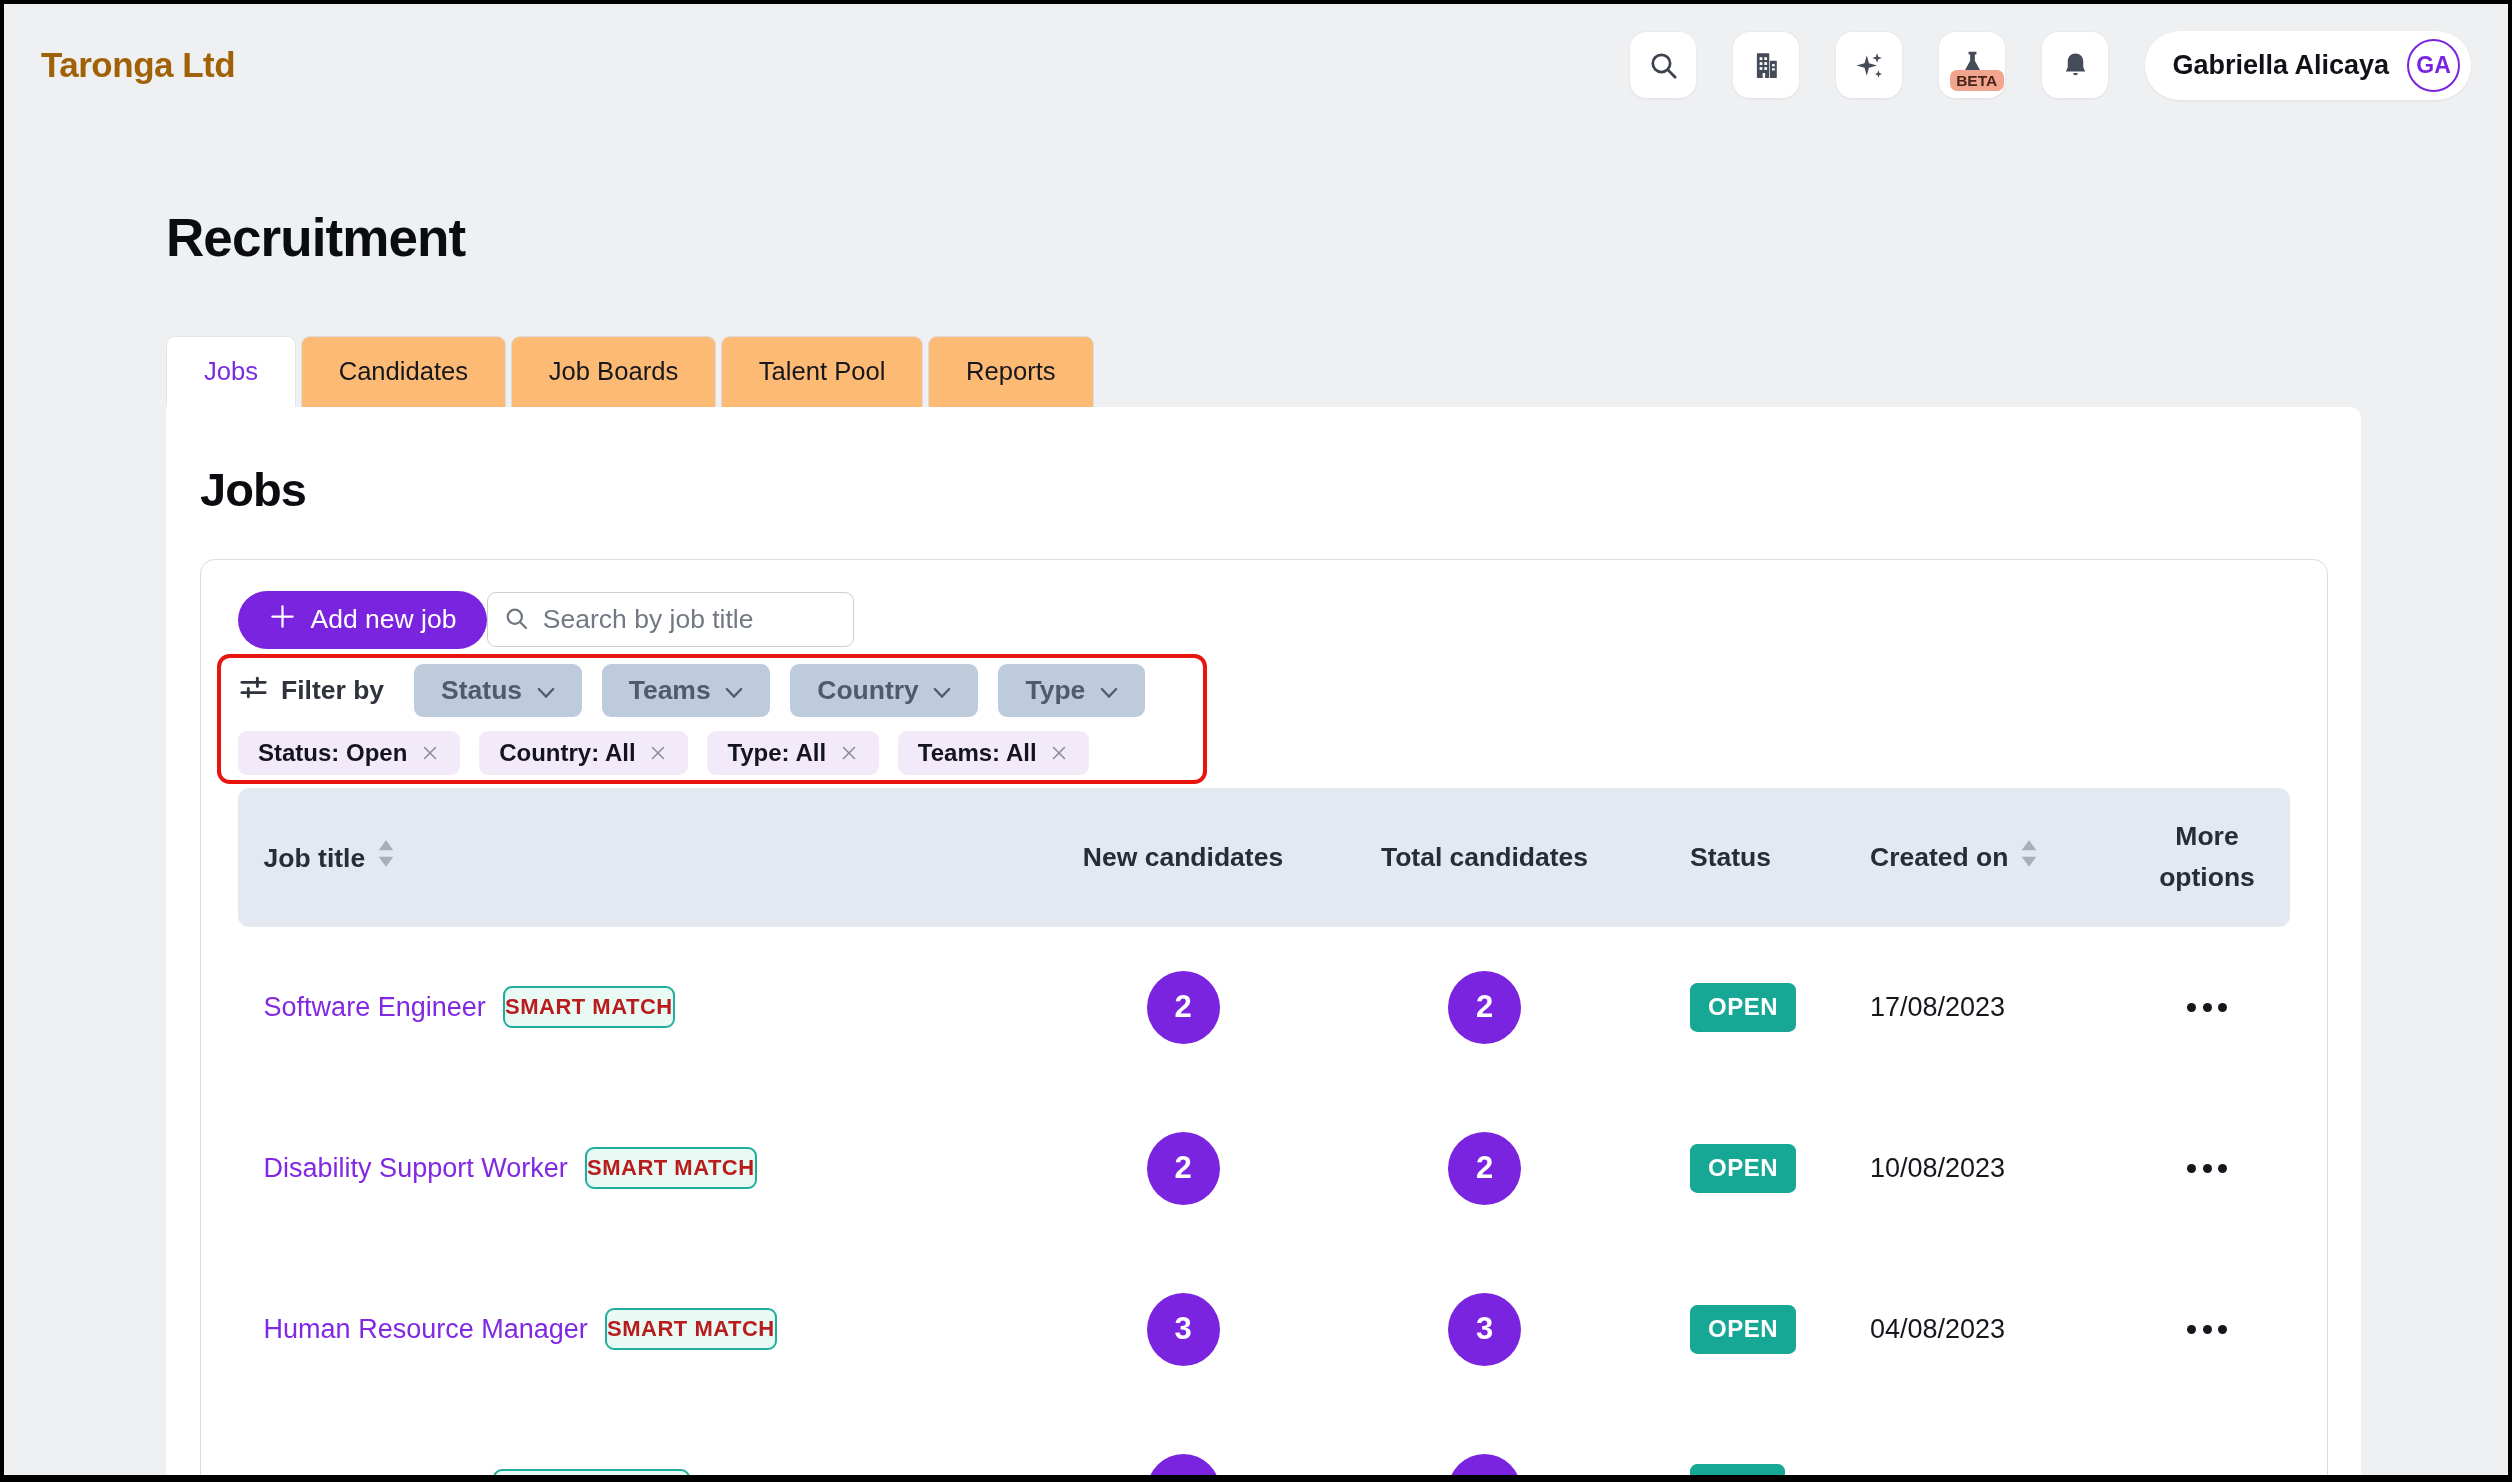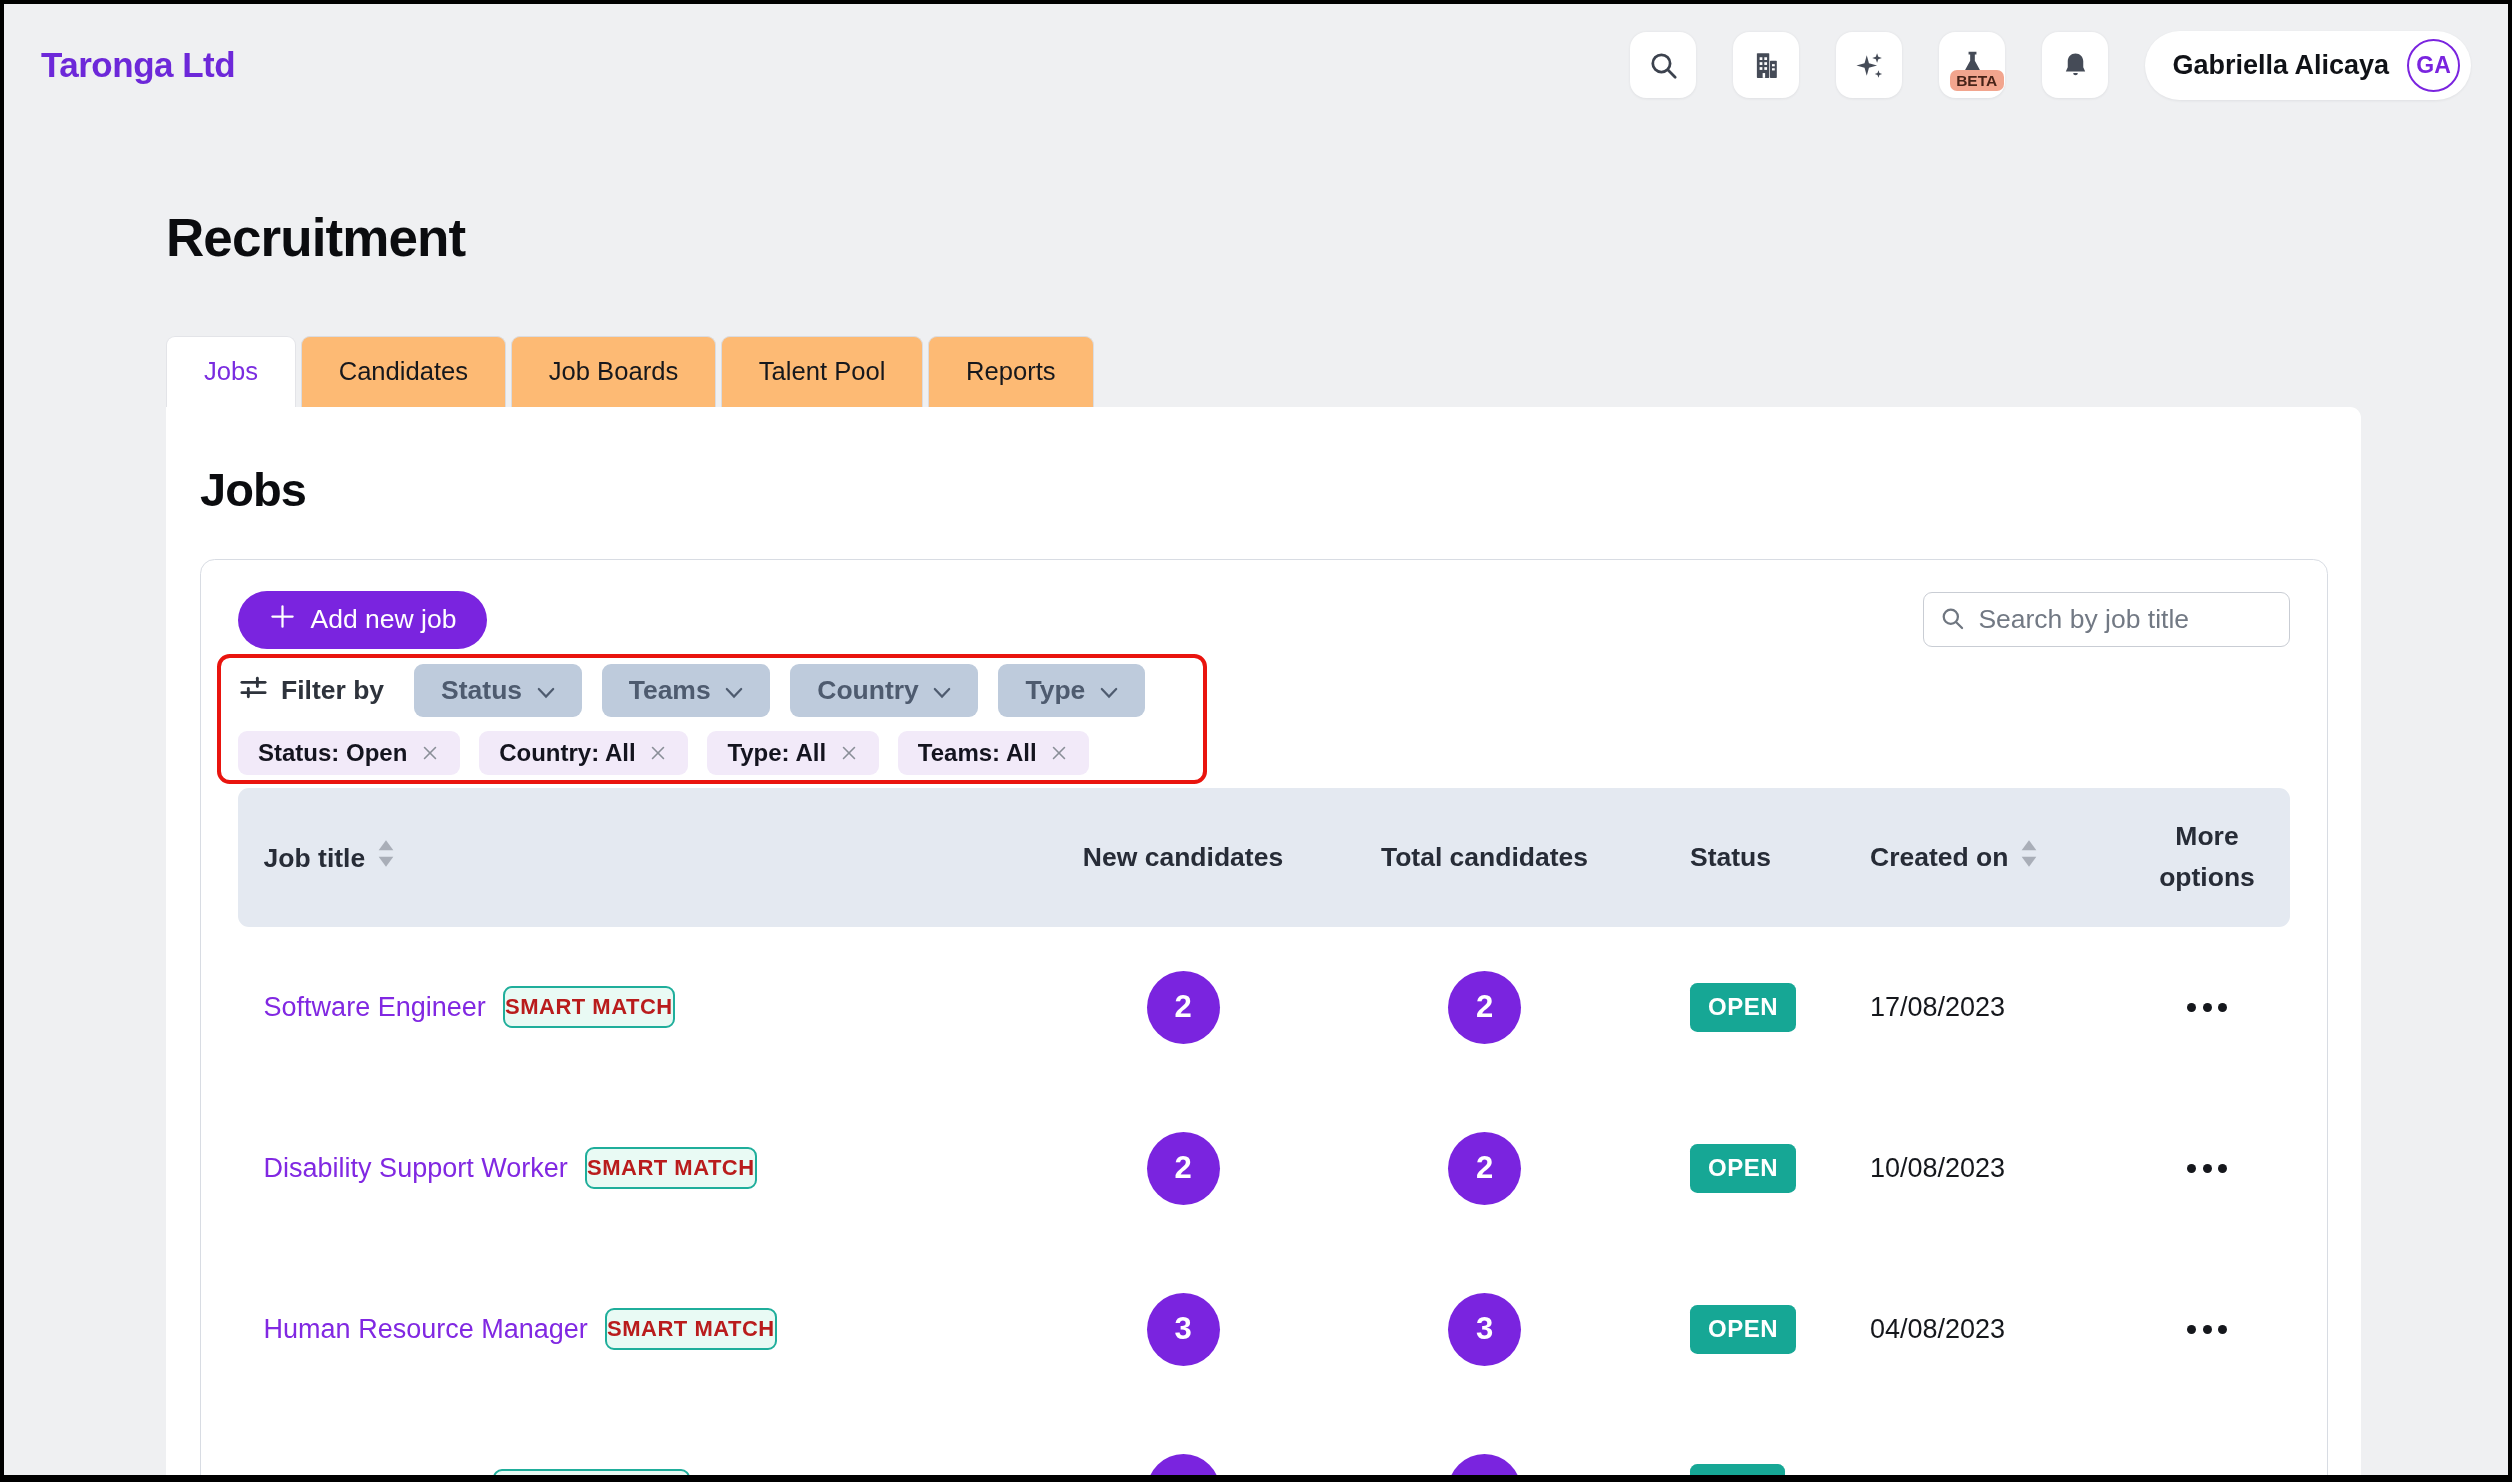--- a/index.html
+++ b/index.html
@@ -9,42 +9,42 @@
     background: #eff0f2;
     border: 4.6px solid #000;
     border-bottom-width: 8.2px;
     position: relative;
     font-family: "Liberation Sans", sans-serif;
     color: #15171c;
   }
 
   
   .topbar { display:flex; align-items:center; justify-content:space-between; margin:25.6px 37px 0 37px; height:71px; }
-  .company-name { font-size:35px; font-weight:800; letter-spacing:-0.5px; color:#6d28d9; }
+  .company-name { font-size:35px; font-weight:800; letter-spacing:-0.5px; color:#a16207; }
   .topbar-right { display:flex; align-items:center; gap:37px; }
   .icon-btn { width:66px; height:66px; background:#fff; border:none; border-radius:16.4px; display:flex; align-items:center; justify-content:center; position:relative; box-shadow:0 0.9px 2.7px rgba(25,28,40,.07); cursor:pointer; }
   .icon-btn svg { display:block; }
   .beta-pill { position:absolute; right:1.8px; bottom:7.3px; background:#f2a58e; color:#472318; font-size:15.5px; font-weight:800; padding:2.7px 6.4px; border-radius:7px; line-height:1; }
   .user-pill { display:flex; align-items:center; gap:18px; background:#fff; border-radius:37px; height:69px; padding:0 11px 0 27px; box-shadow:0 0.9px 2.7px rgba(25,28,40,.07); cursor:pointer; }
   .user-name { font-size:27px; font-weight:800; color:#101217; }
   .avatar { width:53px; height:53px; border-radius:50%; border:2.7px solid #7a24df; color:#7a24df; font-size:23px; font-weight:700; display:flex; align-items:center; justify-content:center; background:#fff; }
 
   
   .page-title { margin:106px 0 0 162px; font-size:53px; font-weight:800; letter-spacing:-0.9px; color:#0b0c0f; }
   .tabs { display:flex; margin:68px 0 0 162px; align-items:flex-end; position:relative; z-index:2; }
   .tab { height:71px; padding:0 37px; display:flex; align-items:center; font-size:25.6px; color:#16181d; background:#fdba74; border:1.4px solid #dadce1; border-bottom:none; border-radius:9px 9px 0 0; margin-right:4.6px; cursor:pointer; white-space:nowrap; }
   .tab.active { background:#fff; color:#7a2ce0; border-color:#e3e4e8; }
 
   
   .panel { margin-left:162px; width:2195px; height:1071px; background:#fff; border-radius:0 11px 0 0; position:relative; z-index:1; }
   .section-title { padding-top:55px; margin-left:34px; font-size:47px; font-weight:800; letter-spacing:-0.9px; color:#0b0c0f; }
 
   
   .card { position:relative; margin:42px 0 0 34px; width:2128px; border:1.8px solid #d8dce3; border-radius:14.6px; padding:31px 37px 73px 37px; background:#fff; }
-  .toolbar { display:flex; align-items:center; justify-content:space-between; height:58px; }
+  .toolbar { display:flex; align-items:center; height:58px; }
   .add-btn { display:flex; align-items:center; gap:14.6px; height:58px; padding:0 31px; background:#7a24df; color:#fff; border:none; border-radius:29px; font-size:26.5px; font-family:inherit; cursor:pointer; }
   .search-box { display:flex; align-items:center; gap:12.8px; width:367px; height:55px; border:1.8px solid #c9cdd4; border-radius:9px; background:#fff; padding:0 14.6px; }
   .search-box input { border:none; outline:none; flex:1; font-size:26.5px; font-family:inherit; color:#3a3f4a; background:transparent; }
   .search-box input::placeholder { color:#727984; }
 
   
   .filter-row { display:flex; align-items:center; margin-top:15.5px; height:53px; }
   .filter-label { display:flex; align-items:center; gap:12px; font-size:26.5px; font-weight:800; color:#2e333c; margin-right:30px; }
   .dropdown { display:flex; align-items:center; gap:14.6px; height:53px; padding:0 27px; background:#becbdc; border:none; border-radius:9px; font-size:26.5px; font-weight:700; font-family:inherit; color:#4e5b6f; margin-right:20px; cursor:pointer; }
   .chip-row { display:flex; align-items:center; margin-top:13.7px; height:44px; }

